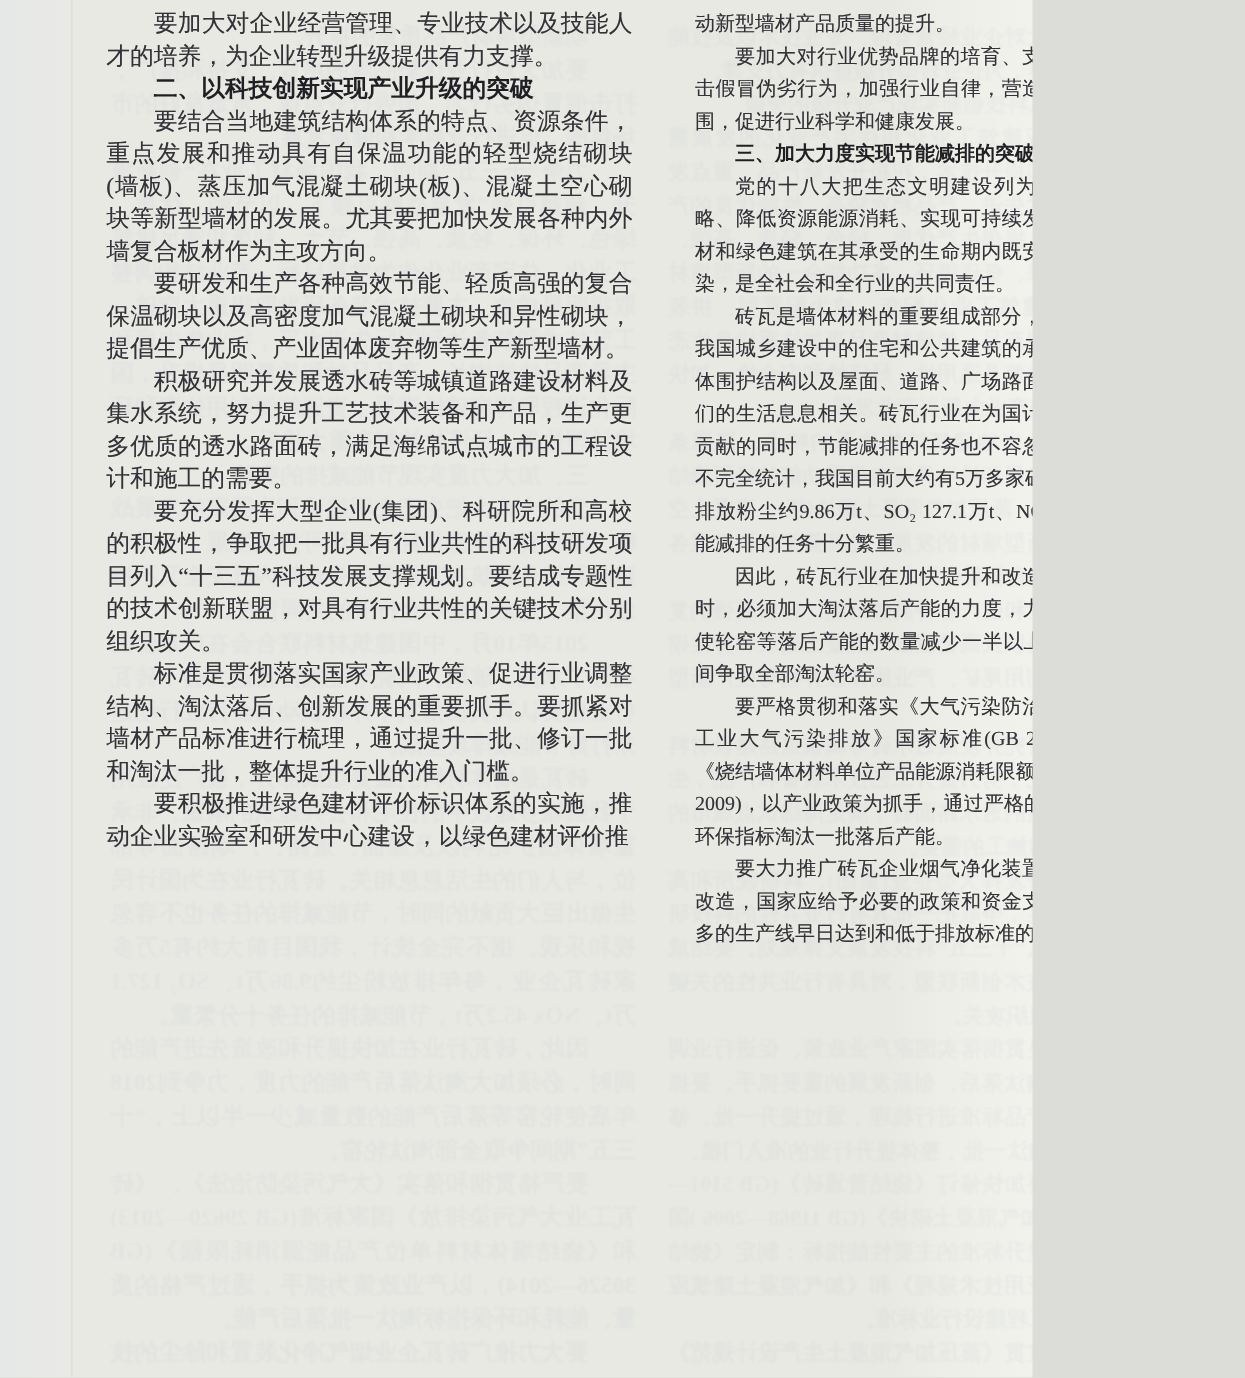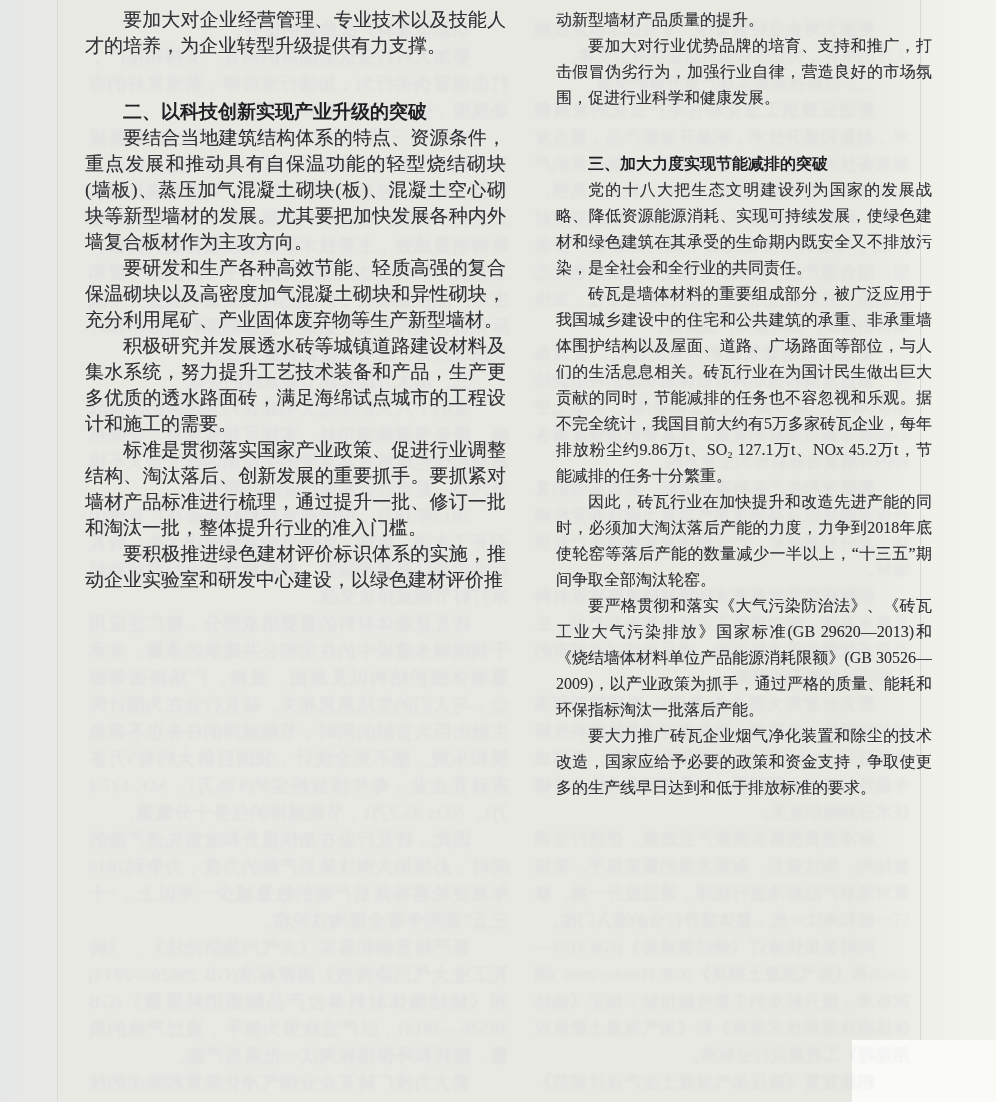--- a/index.html
+++ b/index.html
@@ -1,19 +1,19 @@
 <!DOCTYPE html>
 <html><head>
 <meta charset="utf-8">
 <style>
   html, body { margin: 0; padding: 0; background: #dcdcd8; }
 
   .page {
     position: relative;
-    width: 996px;
+    width: 826px;
     height: 1102px;
     overflow: hidden;
     background: linear-gradient(90deg, #e7e8e5 0%, #e9e9e4 6%, #e9e9e3 86%, #efefe9 93%, #f2f2ed 100%);
     font-family: "Liberation Serif", "DejaVu Serif", serif;
     text-decoration: underline;
   }
 
   .left-margin-strip {
     position: absolute; left: 0; top: 0; width: 57px; height: 100%;
     background: linear-gradient(90deg, #e6e8e7, #e9eae6);
@@ -48,21 +48,20 @@
   .column-left  { left: 85px;  width: 421px; font-size: 19px; line-height: 26px; }
   .column-right { left: 556px; width: 376px; font-size: 16px; line-height: 26px; }
 
   p.para { margin: 0; padding: 0; text-indent: 2em; }
   p.para.continuation { text-indent: 0; }
   p.para.heading {
     font-family: "Liberation Sans", "DejaVu Sans", sans-serif;
     font-weight: bold;
     color: var(--heading, #1f1f24);
     text-shadow: none;
-    margin-top: 40px;
   }
 
   
   .ghost {
     position: absolute;
     top: 16px;
     height: 1080px;
     overflow: hidden;
     text-align: justify;
     transform: scaleX(-1);
@@ -107,22 +106,23 @@
       <p>要充分发挥大型企业(集团)、科研院所和高校的积极性，争取把一批具有行业共性的科技研发项目列入“十三五”科技发展支撑规划。要结成专题性的技术创新联盟，对具有行业共性的关键技术分别组织攻关。</p>
       <p>标准是贯彻落实国家产业政策、促进行业调整结构、淘汰落后、创新发展的重要抓手。要抓紧对墙材产品标准进行梳理，通过提升一批、修订一批和淘汰一批，整体提升行业的准入门槛。</p>
       <p>同时要加快修订《烧结普通砖》(GB 5101—2003)和《加气混凝土砌块》(GB 11968—2006 )国家标准，提升标准的主要性能指标；制定《烧结保温砌块应用技术规程》和《加气混凝土建筑应用规程》工程建设行业标准。</p>
       <p>积极宣贯《蒸压加气混凝土生产设计规范》(JC 2275—2014)行业标准和《加气混凝土工厂设计规范》(GB 50990—2014)国家标准。</p>
     </div>
 
   <div class="column column-left">
       <p class="para body">要加大对企业经营管理、专业技术以及技能人才的培养，为企业转型升级提供有力支撑。</p>
       <p class="para heading">二、以科技创新实现产业升级的突破</p>
       <p class="para body">要结合当地建筑结构体系的特点、资源条件，重点发展和推动具有自保温功能的轻型烧结砌块(墙板)、蒸压加气混凝土砌块(板)、混凝土空心砌块等新型墙材的发展。尤其要把加快发展各种内外墙复合板材作为主攻方向。</p>
-      <p class="para body">要研发和生产各种高效节能、轻质高强的复合保温砌块以及高密度加气混凝土砌块和异性砌块，充分利用尾矿、产业固体废弃物等生产新型墙材。</p>
+      <p class="para body">要研发和生产各种高效节能、轻质高强的复合保温砌块以及高密度加气混凝土砌块和异性砌块，提倡生产优质、产业固体废弃物等生产新型墙材。</p>
       <p class="para body">积极研究并发展透水砖等城镇道路建设材料及集水系统，努力提升工艺技术装备和产品，生产更多优质的透水路面砖，满足海绵试点城市的工程设计和施工的需要。</p>
+      <p class="para body">要充分发挥大型企业(集团)、科研院所和高校的积极性，争取把一批具有行业共性的科技研发项目列入“十三五”科技发展支撑规划。要结成专题性的技术创新联盟，对具有行业共性的关键技术分别组织攻关。</p>
       <p class="para body">标准是贯彻落实国家产业政策、促进行业调整结构、淘汰落后、创新发展的重要抓手。要抓紧对墙材产品标准进行梳理，通过提升一批、修订一批和淘汰一批，整体提升行业的准入门槛。</p>
       <p class="para body">要积极推进绿色建材评价标识体系的实施，推动企业实验室和研发中心建设，以绿色建材评价推</p>
     </div>
   <div class="column column-right">
       <p class="para continuation">动新型墙材产品质量的提升。</p>
       <p class="para body">要加大对行业优势品牌的培育、支持和推广，打击假冒伪劣行为，加强行业自律，营造良好的市场氛围，促进行业科学和健康发展。</p>
       <p class="para heading">三、加大力度实现节能减排的突破</p>
       <p class="para body">党的十八大把生态文明建设列为国家的发展战略、降低资源能源消耗、实现可持续发展，使绿色建材和绿色建筑在其承受的生命期内既安全又不排放污染，是全社会和全行业的共同责任。</p>
       <p class="para body">砖瓦是墙体材料的重要组成部分，被广泛应用于我国城乡建设中的住宅和公共建筑的承重、非承重墙体围护结构以及屋面、道路、广场路面等部位，与人们的生活息息相关。砖瓦行业在为国计民生做出巨大贡献的同时，节能减排的任务也不容忽视和乐观。据不完全统计，我国目前大约有5万多家砖瓦企业，每年排放粉尘约9.86万t、SO₂ 127.1万t、NOx 45.2万t，节能减排的任务十分繁重。</p>
       <p class="para body">因此，砖瓦行业在加快提升和改造先进产能的同时，必须加大淘汰落后产能的力度，力争到2018年底使轮窑等落后产能的数量减少一半以上，“十三五”期间争取全部淘汰轮窑。</p>

